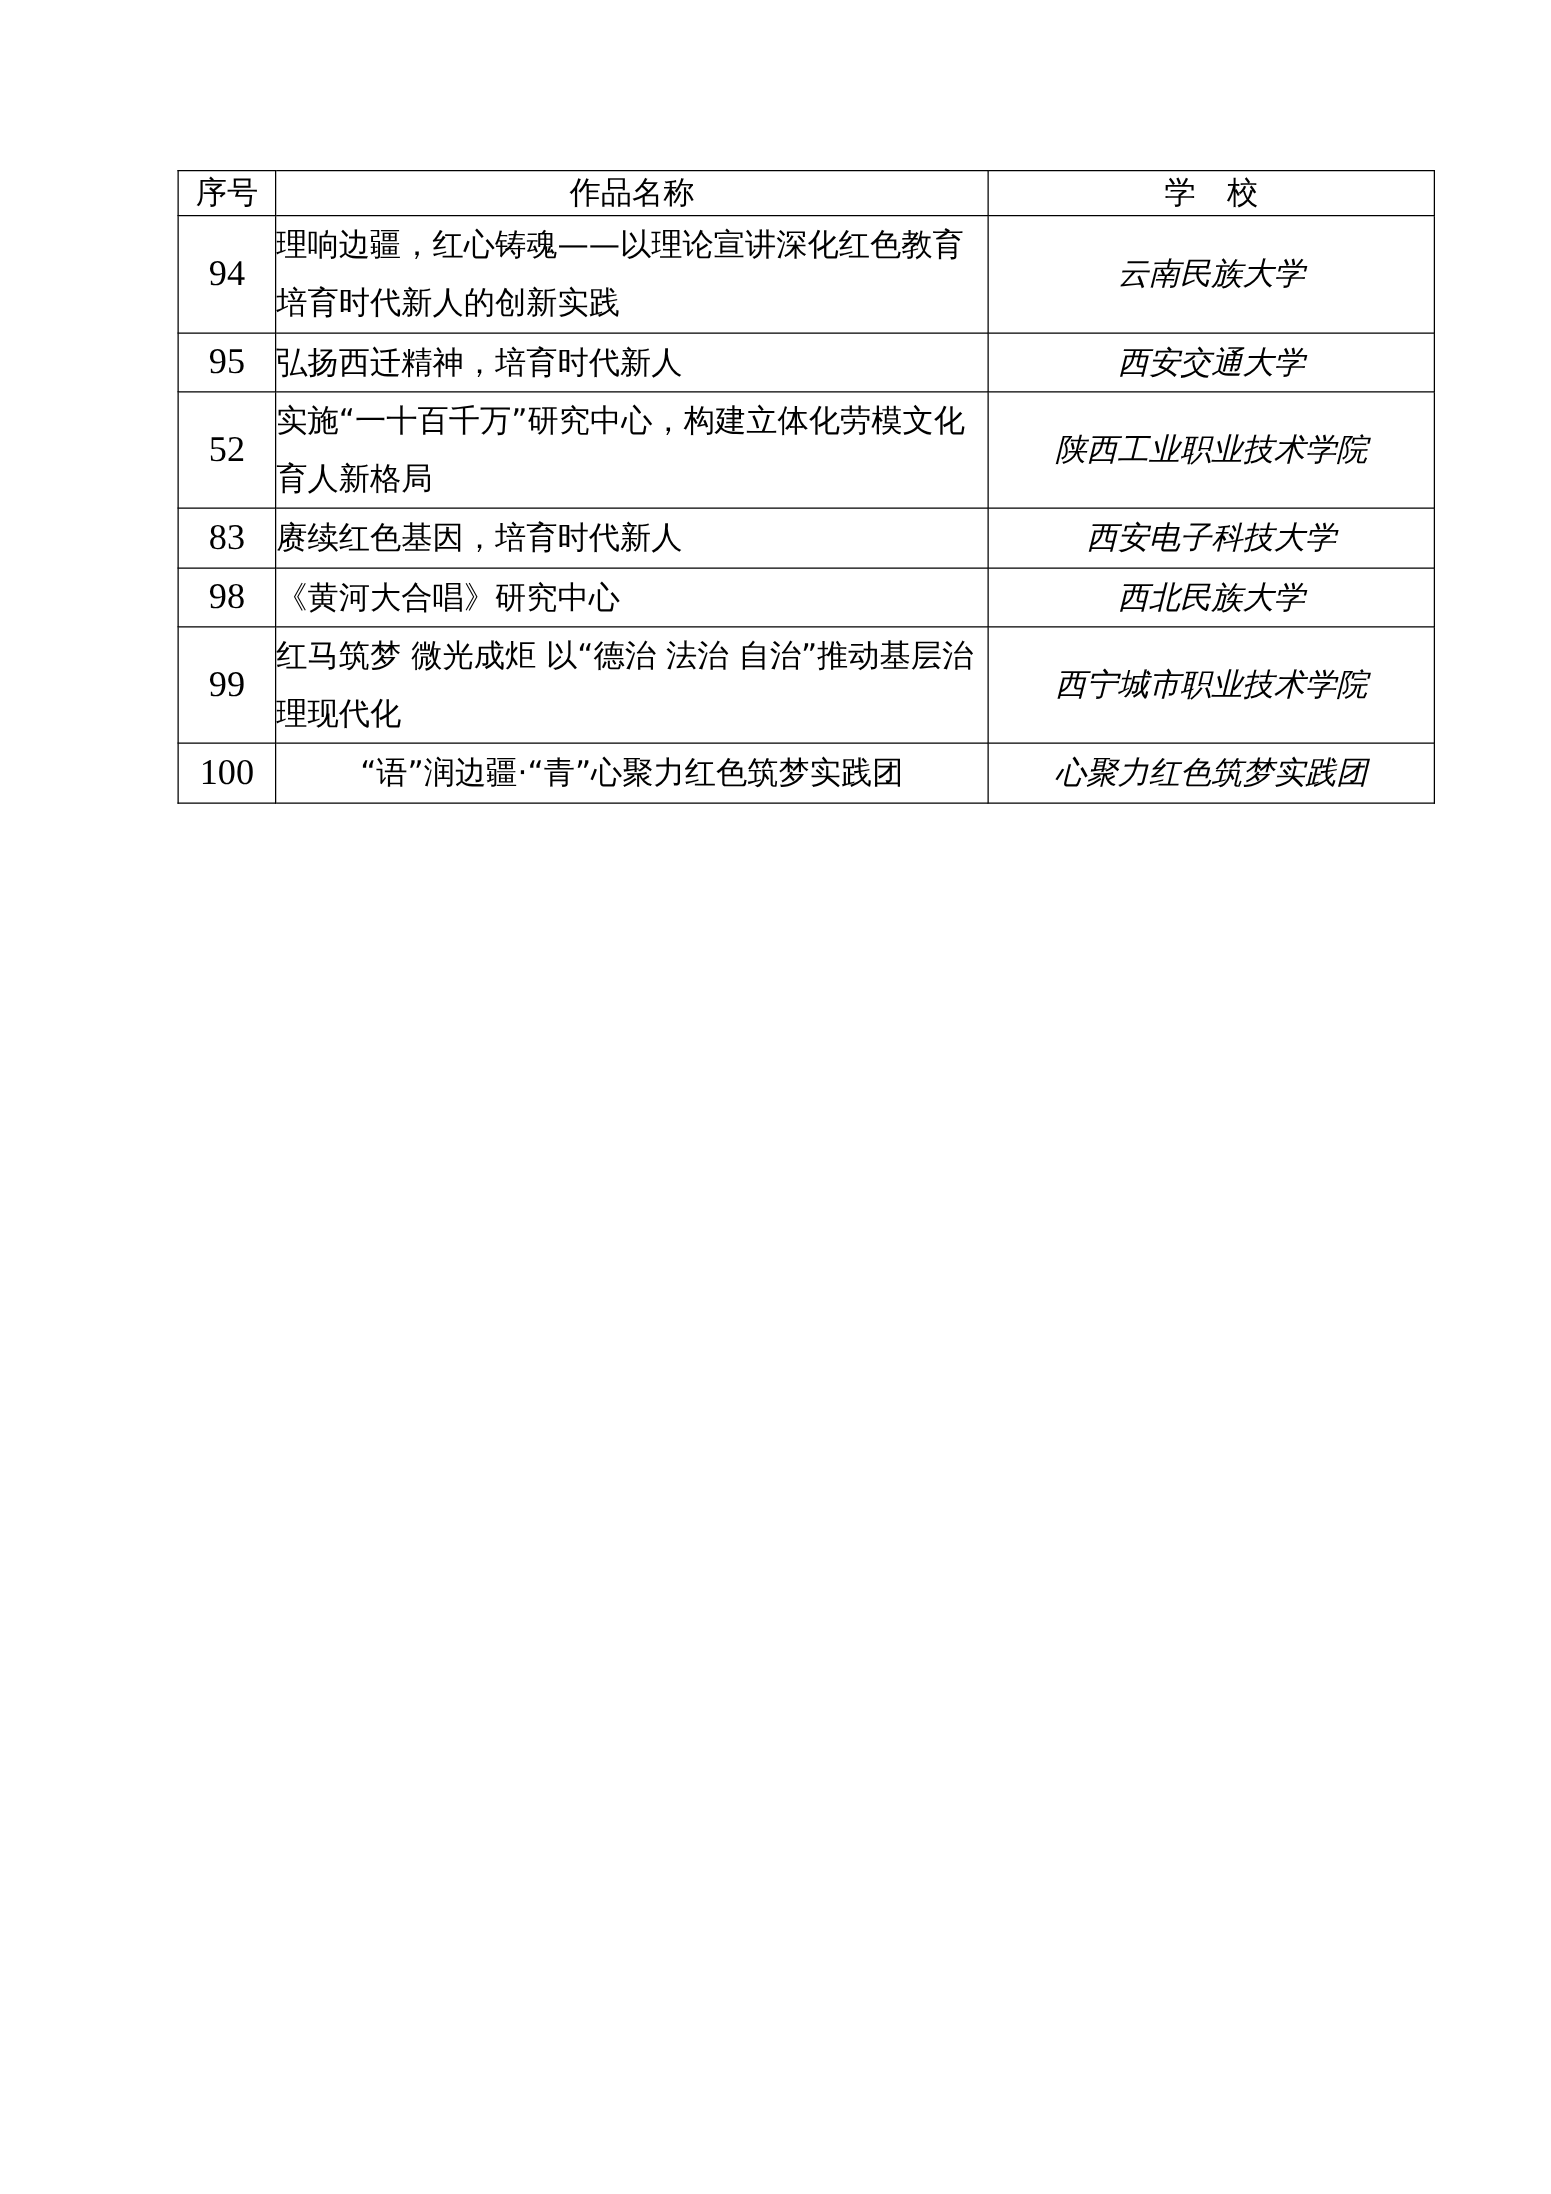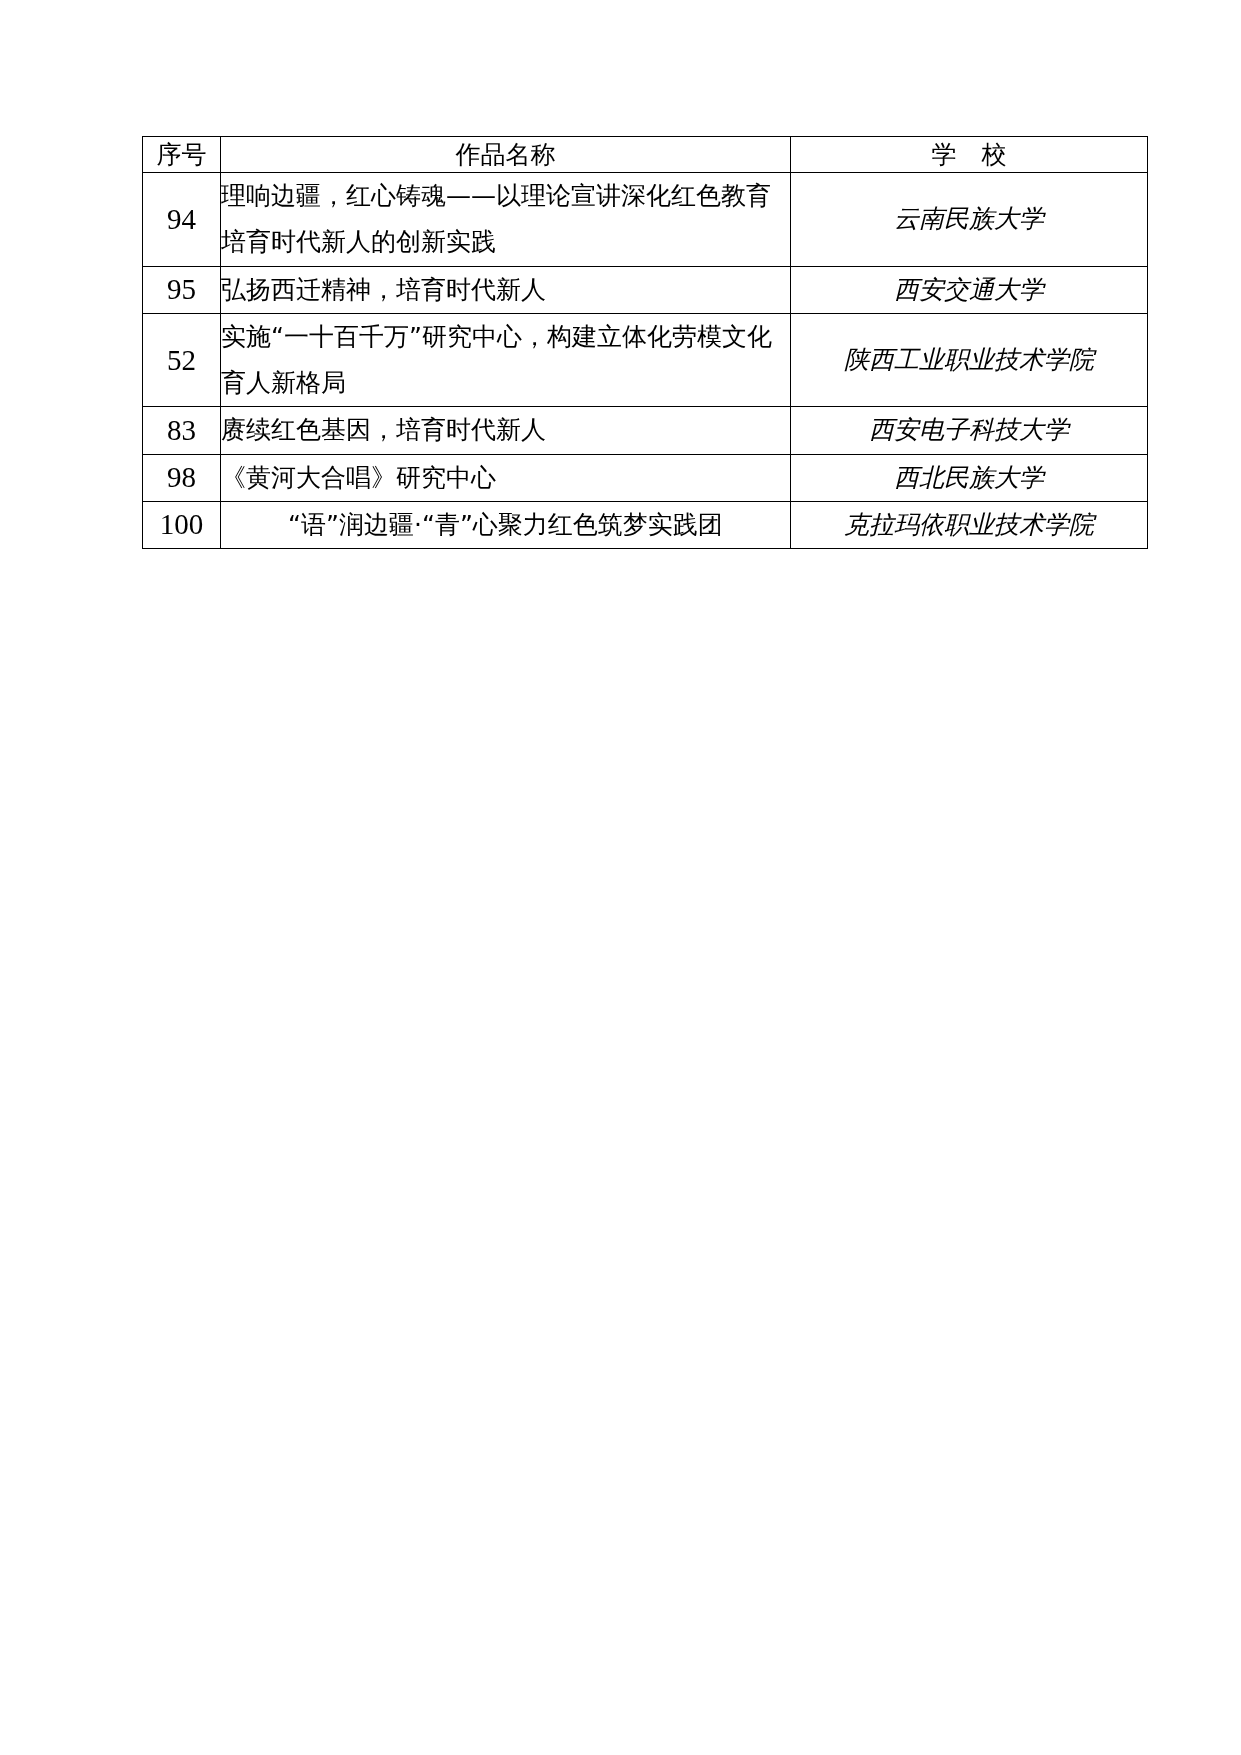--- a/index.html
+++ b/index.html
@@ -112,20 +112,25 @@
           <td class="num-cell">83</td>
           <td class="title-cell">赓续红色基因，培育时代新人</td>
           <td class="school-cell">西安电子科技大学</td>
         </tr>
         <tr>
           <td class="num-cell">98</td>
           <td class="title-cell">《黄河大合唱》研究中心</td>
           <td class="school-cell">西北民族大学</td>
         </tr>
         <tr>
+          <td class="num-cell">99</td>
+          <td class="title-cell">红马筑梦 微光成炬 以“德治 法治 自治”推动基层治理现代化</td>
+          <td class="school-cell">西宁城市职业技术学院</td>
+        </tr>
+        <tr>
           <td class="num-cell">100</td>
           <td class="title-cell center">“语”润边疆·“青”心聚力红色筑梦实践团</td>
-          <td class="school-cell">克拉玛依职业技术学院</td>
+          <td class="school-cell">心聚力红色筑梦实践团</td>
         </tr>
       </tbody>
     </table>
   </div>
 </div>
 
 </body></html>

